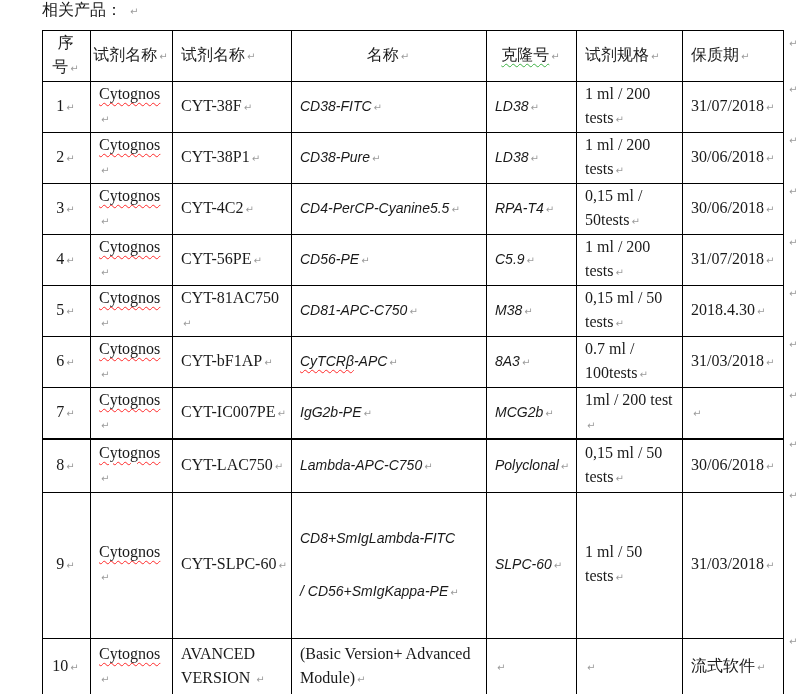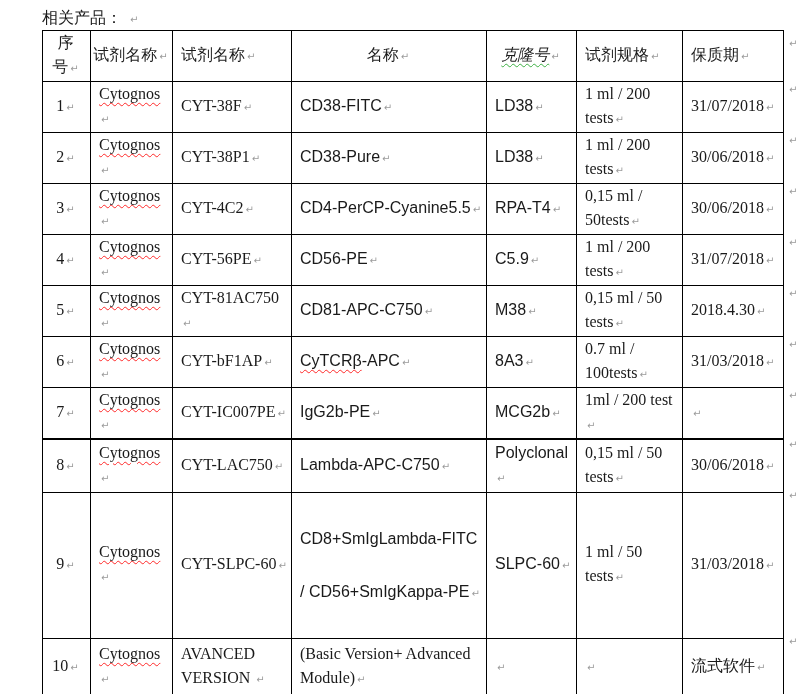--- a/index.html
+++ b/index.html
@@ -2,36 +2,36 @@
 <html><head>
 <meta charset="utf-8">
 <style>
   * { box-sizing: border-box; }
   html,body { margin:0; padding:0; }
   body {
     width:799px; height:694px; background:#ffffff; position:relative;
     font-family:"Liberation Serif","DejaVu Serif",serif; color:#1a1a1a;
     overflow:hidden;
   }
-  .doc-label { position:absolute; left:42px; top:8px; font-size:16px; white-space:nowrap; }
+  .doc-label { position:absolute; left:42px; top:0; font-size:16px; white-space:nowrap; }
   table.products {
     position:absolute; left:42px; top:30px;
     border-collapse:collapse; table-layout:fixed;
     font-size:16px;
   }
   td {
     border:1px solid #000; padding:0 2px 0 8px; vertical-align:middle;
     font-size:16px; line-height:24px; text-align:left;
     white-space:pre-line; overflow:hidden;
   }
   .c-center { text-align:center; padding-left:0; }
-  .sans { font-family:"Liberation Sans","DejaVu Sans",sans-serif; font-size:16px; }
+  .sans { font-family:"Liberation Sans","DejaVu Sans",sans-serif; font-size:14px;font-style:italic; }
   .txt { white-space:pre-line; }
   .wavy-red  { text-decoration:underline; text-decoration-style:wavy; text-decoration-color:#ff2a2a; text-decoration-thickness:1px; text-underline-offset:3px;text-align:center; }
-  .wavy-green{ text-decoration:underline; text-decoration-style:wavy; text-decoration-color:#3cb043; text-decoration-thickness:1px; text-underline-offset:3px;font-style:italic; }
+  .wavy-green{ text-decoration:underline; text-decoration-style:wavy; text-decoration-color:#3cb043; text-decoration-thickness:1px; text-underline-offset:3px; }
   .mark {
     color:#9b9b9b; font-size:10px; margin-left:2px;
     font-family:"DejaVu Sans",sans-serif; text-decoration:none; display:inline-block;
   }
   .row-mark { position:absolute; left:789px; color:#9b9b9b; font-size:10px; font-family:"DejaVu Sans",sans-serif; }
   tr.r-hdr td { height:48px; }
   tr.r-std td { height:51px; }
   tr.r-7  td { height:47px; border-bottom:2px solid #000; }
   tr.r-8  td { height:53px; }
   tr.r-9  td { height:146px; }

